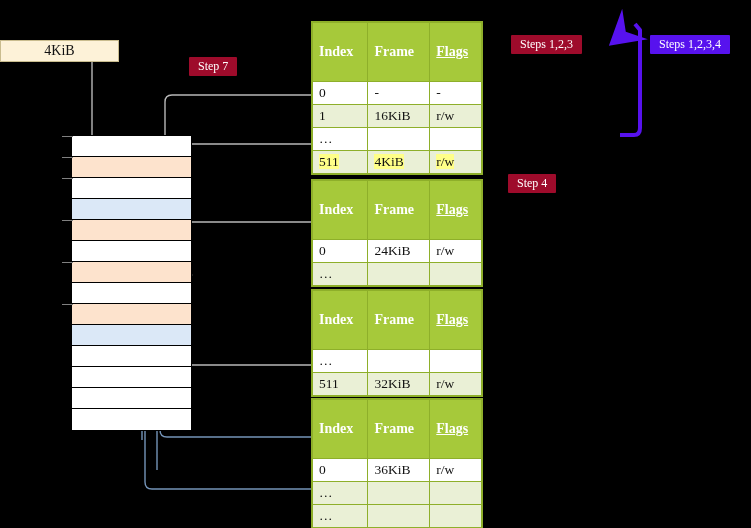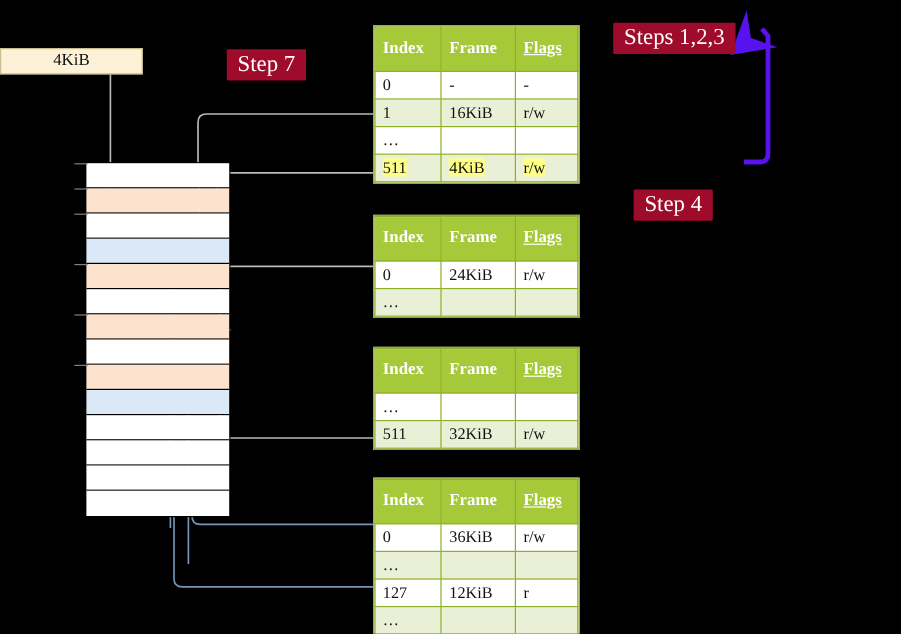--- a/index.html
+++ b/index.html
@@ -18,30 +18,30 @@
   .memrow.peach{background:#fde3cd;}
   .memrow.blue{background:#dbe8f7;}
   .tick{position:absolute;left:-10px;width:11px;height:0;border-top:1px solid #808080;}
 
   
   .label4k{position:absolute;left:0px;top:40px;width:119px;height:22px;
            background:#fdf2d8;border:1px solid #c9bc8e;
            display:flex;align-items:center;justify-content:center;
            font-size:14px;color:#111;box-sizing:border-box;}
   .badge{position:absolute;display:inline-flex;align-items:center;justify-content:center;
-         padding:2px 9px;font-size:19px;color:#fff;white-space:nowrap;border-radius:1px;}
+         padding:2px 9px;font-size:12px;color:#fff;white-space:nowrap;border-radius:1px;margin-top:16px;}
   .badge.red{background:#9e0b2b;}
   .badge.violet{background:#5712ee;}
 
   
   .ptable{position:absolute;border:1px solid #8eaf2a;border-collapse:collapse;
           background:#fff;font-size:13.5px;}
   .ptable table{border-collapse:collapse;width:170px;}
   .ptable th{background:#a6c93a;color:#fff;font-weight:bold;text-align:left;
-             padding:10px 6px;border:1px solid #8eaf2a;font-size:14px;}
+             padding:21px 6px;border:1px solid #8eaf2a;font-size:14px;}
   .ptable td{padding:3px 6px;border:1px solid #8eaf2a;color:#111;height:16px;
              vertical-align:middle;}
   .ptable tr.odd td{background:#fff;}
   .ptable tr.even td{background:#eaf0d6;}
   .ptable td.hl span{background:#ffff88;}
   .colA{width:56px;} .colB{width:64px;} .colC{width:50px;text-decoration:underline;}
 </style>
 </head>
 <body>
 
@@ -111,21 +111,22 @@
       </div>
     <div class="memrow blue"></div>
     <div class="memrow"></div>
     <div class="memrow"></div>
     <div class="memrow"></div>
     <div class="memrow"></div>
   </div>
 
   <div class="badge red" style="left:189px;top:41px;">Step 7</div>
   <div class="badge red" style="left:511px;top:19px;">Steps 1,2,3</div>
-  <div class="badge red" style="left:528px;top:158px;">Step 4</div>
+  <div class="badge violet" style="left:650px;top:19px;">Steps 1,2,3,4</div>
+  <div class="badge red" style="left:508px;top:158px;">Step 4</div>
 
   <div class="ptable" style="left:311px;top:21px;">
     <table>
       <thead>
           <tr>
         <th class="colA">Index</th>
         <th class="colB">Frame</th>
         <th class="colC">Flags</th>
       </tr>
         </thead>
@@ -215,25 +216,20 @@
         <tr class="odd">
           <td><span>0</span></td>
           <td><span>36KiB</span></td>
           <td><span>r/w</span></td>
         </tr>
         <tr class="even">
           <td><span>…</span></td>
           <td><span></span></td>
           <td><span></span></td>
         </tr>
-        <tr class="odd">
-          <td><span>127</span></td>
-          <td><span>12KiB</span></td>
-          <td><span>r</span></td>
-        </tr>
         <tr class="even">
           <td><span>…</span></td>
           <td><span></span></td>
           <td><span></span></td>
         </tr>
       </tbody>
     </table>
   </div>
 
 </div>

